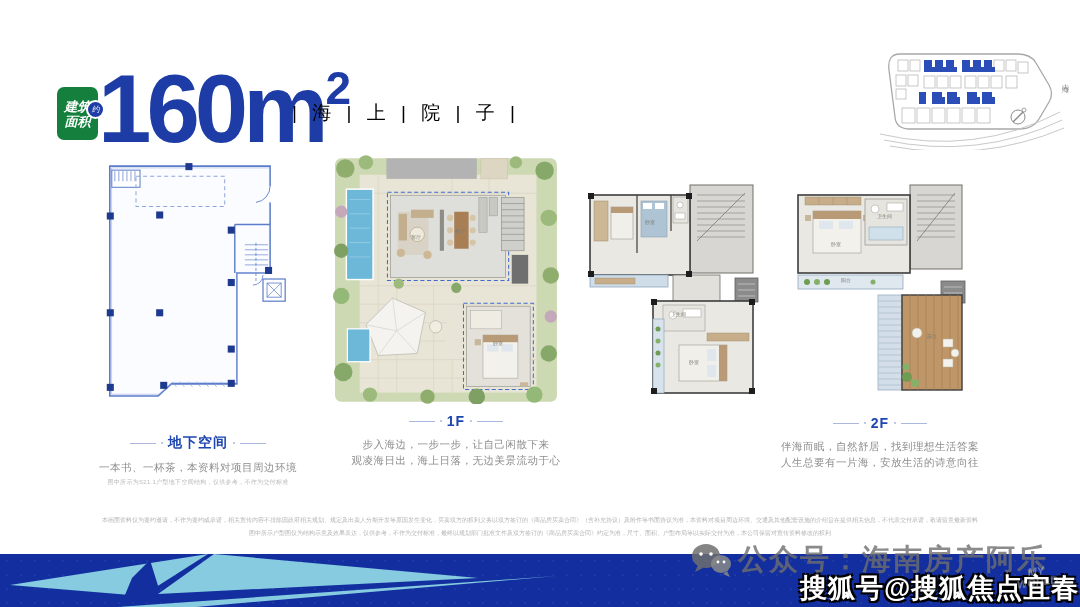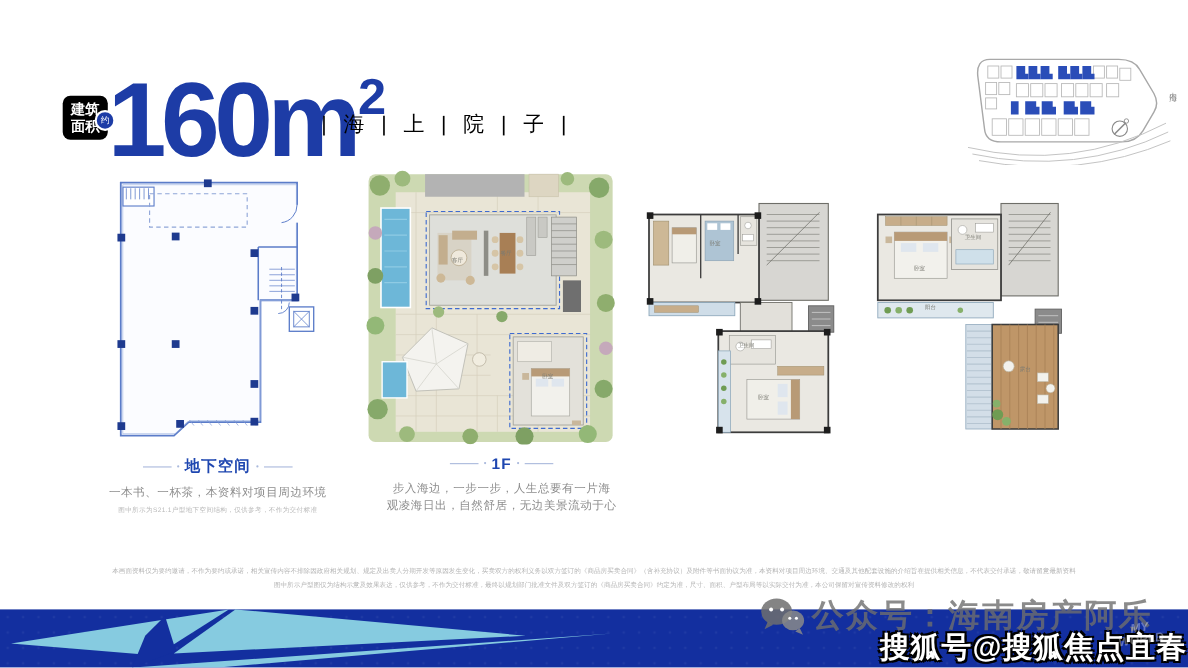--- a/index.html
+++ b/index.html
@@ -1,22 +1,22 @@
 <!DOCTYPE html>
 <html><head>
 <meta charset="utf-8">
 <style>
   html,body{margin:0;padding:0;background:#fff;}
   #page{position:relative;width:1080px;height:607px;background:#ffffff;overflow:hidden;
         font-family:"Liberation Sans",sans-serif;}
 
   
-  .hdr-badge{position:absolute;left:57px;top:87px;width:41px;height:40px;background:#000000;
+  .hdr-badge{position:absolute;left:57px;top:87px;width:41px;height:53px;background:#15803d;
              border-radius:7px;color:#fff;font-weight:bold;font-size:13px;line-height:15px;
-             display:flex;align-items:center;justify-content:center;text-align:center;}
+             display:flex;align-items:center;justify-content:center;text-align:center;font-style:italic;}
   .hdr-badge .approx{position:absolute;right:-7px;top:13px;width:15px;height:15px;border-radius:50%;
              background:#1d3ca6;border:2px solid #fff;color:#fff;font-size:8px;line-height:15px;
              text-align:center;font-weight:normal;}
   .area-num{position:absolute;left:98px;top:38px;color:#1d3ca6;font-weight:800;font-size:96px;
             letter-spacing:-5px;line-height:100px;}
   .area-num sup{font-size:46px;letter-spacing:0;vertical-align:38px;margin-left:2px;}
   .proj-name{position:absolute;left:292px;top:100px;color:#000000;font-size:19px;
              letter-spacing:5px;font-weight:500;}
 
   
@@ -505,21 +505,21 @@
           <circle cx="122" cy="200" r="4" fill="#86b06a"></circle>
         <circle cx="113" cy="184" r="3.5" fill="#86b06a"></circle>
       </g>
     </svg>
     <div class="roomlbl" style="left:38px;top:58px;">卧室</div>
     <div class="roomlbl" style="left:84px;top:30px;">卫生间</div>
     <div class="roomlbl" style="left:48px;top:94px;">阳台</div>
     <div class="roomlbl" style="left:134px;top:150px;">露台</div>
   </div>
 
-  <div class="cap" style="left:82px;top:415px;width:232px;">
+  <div class="cap" style="left:82px;top:434px;width:232px;">
     <div class="cap-title">
       <span class="ln"></span>
         <span class="dt"></span>
       <span>地下空间</span>
       <span class="dt"></span>
         <span class="ln"></span>
     </div>
     <div class="cap-body">
       <div>一本书、一杯茶，本资料对项目周边环境</div>
     </div>
@@ -528,28 +528,37 @@
 
   <div class="cap" style="left:340px;top:413px;width:232px;">
     <div class="cap-title">
       <span class="ln"></span>
         <span class="dt"></span>
       <span>1F</span>
       <span class="dt"></span>
         <span class="ln"></span>
     </div>
     <div class="cap-body">
-      <div>步入海边，一步一步，人生总要有一片海</div>
-      <div>观凌海日出，自然舒居，无边美景流动于心</div>
+      <div>步入海边，一步一步，让自己闲散下来</div>
+      <div>观凌海日出，海上日落，无边美景流动于心</div>
     </div>
   </div>
 
 
   <div class="cap" style="left:772px;top:415px;width:216px;">
+    <div class="cap-title">
+      <span class="ln"></span>
+        <span class="dt"></span>
+      <span>2F</span>
+      <span class="dt"></span>
+        <span class="ln"></span>
+    </div>
     <div class="cap-body">
+      <div>伴海而眠，自然舒居，找到理想生活答案</div>
+      <div>人生总要有一片海，安放生活的诗意向往</div>
     </div>
   </div>
 
   <div class="disc" style="top:514px;">本画面资料仅为要约邀请，不作为要约或承诺，相关宣传内容不排除因政府相关规划、规定及出卖人分期开发等原因发生变化，买卖双方的权利义务以双方签订的《商品房买卖合同》（含补充协议）及附件等书面协议为准，本资料对项目周边环境、交通及其他配套设施的介绍旨在提供相关信息，不代表交付承诺，敬请留意最新资料</div>
   <div class="disc" style="top:527px;">图中所示户型图仅为结构示意及效果表达，仅供参考，不作为交付标准，最终以规划部门批准文件及双方签订的《商品房买卖合同》约定为准，尺寸、面积、户型布局等以实际交付为准，本公司保留对宣传资料修改的权利</div>
 
   <div class="footer"></div>
   <svg class="sails" viewBox="0 0 580 59">
     <polygon points="10,37 208,6 142,48" fill="#86cbe0"></polygon>
     <polygon points="214,6 478,30 158,46" fill="#86cbe0"></polygon>

